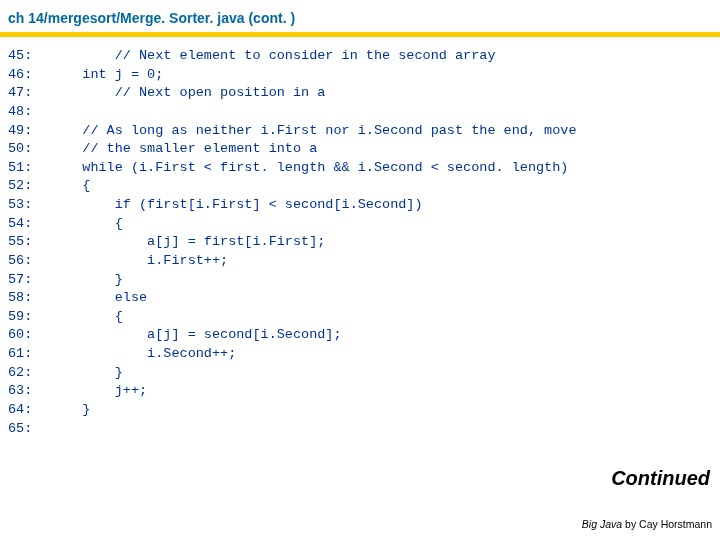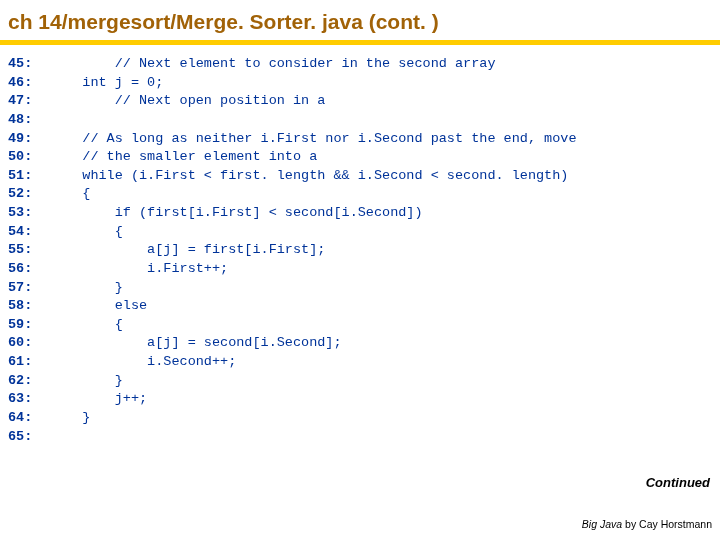--- a/index.html
+++ b/index.html
@@ -6,51 +6,51 @@
     margin: 0;
     padding: 0;
     width: 720px;
     height: 540px;
     font-family: Arial, sans-serif;
     background: #fff;
     position: relative;
     overflow: hidden;
   }
   .title {
-    font-size: 21px;
+    font-size: 14px;
     font-weight: bold;
-    color: #a16207;
+    color: #0369a1;
     padding: 10px 8px 6px 8px;
   }
   .underline {
     height: 5px;
     background: #ffcc00;
     margin: 0 0 10px 0;
   }
   .code-area {
     display: flex;
     font-family: "Courier New", Courier, monospace;
     font-size: 13.5px;
     color: #003399;
     line-height: 1.38;
     padding-left: 8px;
   }
   .ln-col {
-    font-weight: bold;
+    font-weight: normal;
     white-space: pre;
     padding-right: 50px;
   }
   .code-col {
     white-space: pre;
   }
   .continued {
     position: absolute;
     right: 10px;
     bottom: 50px;
-    font-size: 13px;
+    font-size: 20px;
     font-weight: bold;
     font-style: italic;
     color: #000;
   }
   .footer {
     position: absolute;
     right: 8px;
     bottom: 8px;
     text-align: left;
     font-size: 10.5px;

